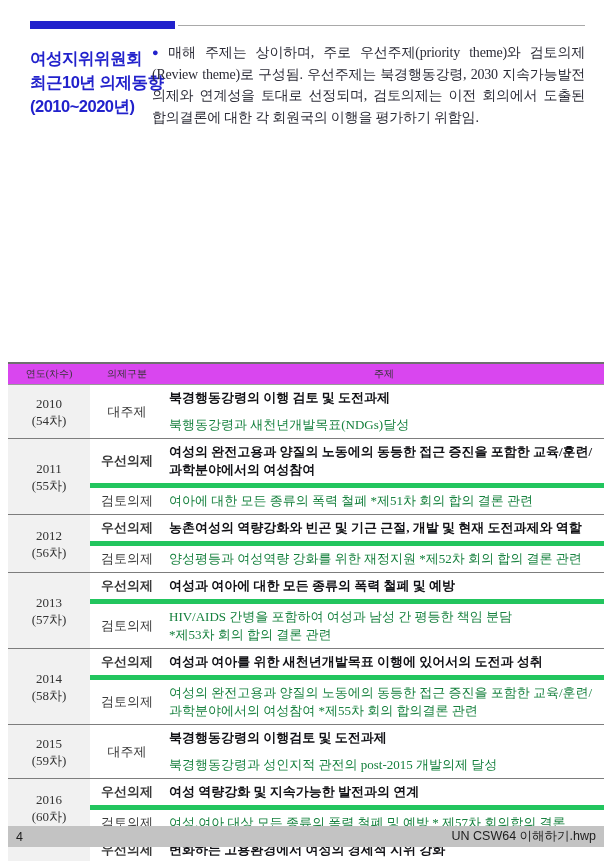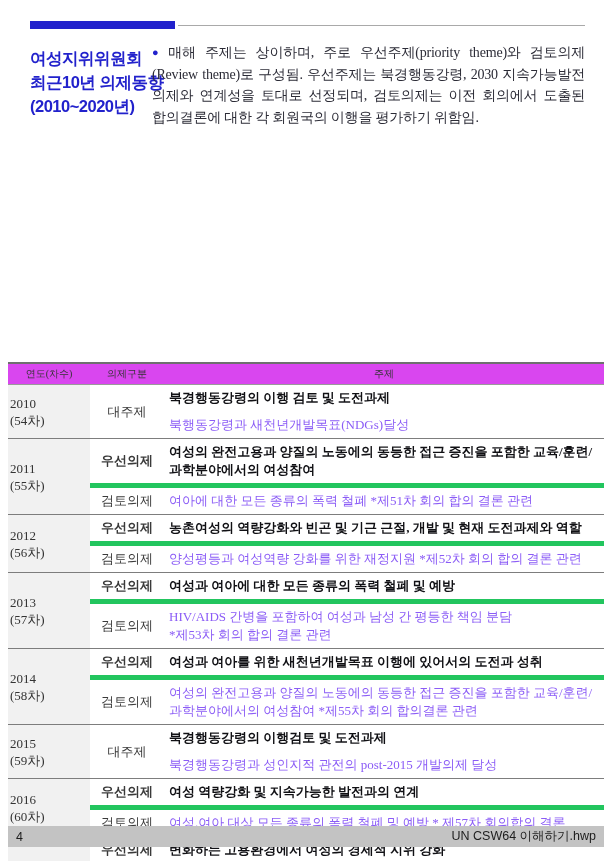--- a/index.html
+++ b/index.html
@@ -39,28 +39,28 @@
   }
   .agenda col.c-year { width:82px; }
   .agenda col.c-cat { width:74px; }
   .agenda thead th {
     background:#d946ef; font-weight:normal; font-size:10px; color:#333;
     padding:3px 4px; border-bottom:1px solid #9a9a9a; text-align:center;
   }
   .agenda tbody { border-top:1.5px solid #7d7d7d; }
   .agenda td { vertical-align:middle; font-size:13px; padding:4px 5px; }
   .agenda td.year {
-    background:#f1f1f1; text-align:left; color:#333; line-height:17px; padding:5px 2px;
+    background:#f1f1f1; text-align:center; color:#333; line-height:17px; padding:5px 18px;
   }
   .agenda td.cat { text-align:center; color:#3a3a3a; white-space:nowrap; }
   .agenda tr.sub td.cat, .agenda tr.sub td.topic { border-top:5px solid #22c55e; }
   .agenda td.topic { line-height:18px; word-break:keep-all; }
   .agenda .line { white-space:pre-line; }
   .agenda .strong { font-weight:bold; color:#101014; }
-  .agenda .muted { color:#8b5cf6; }
+  .agenda .muted { color:#15803d; }
   .agenda .catstrong { font-weight:bold; color:#101014; }
   .agenda td.topic .line + .line { margin-top:9px; }
 
   
   .footer {
     position:absolute; left:8px; right:8px; bottom:14px; height:21px;
     background:#c3c3c3; display:flex; align-items:center; justify-content:space-between;
     font-family:"Liberation Sans","DejaVu Sans",sans-serif;
     font-size:12.5px; color:#1d1d1d; padding:0 8px;
   }

